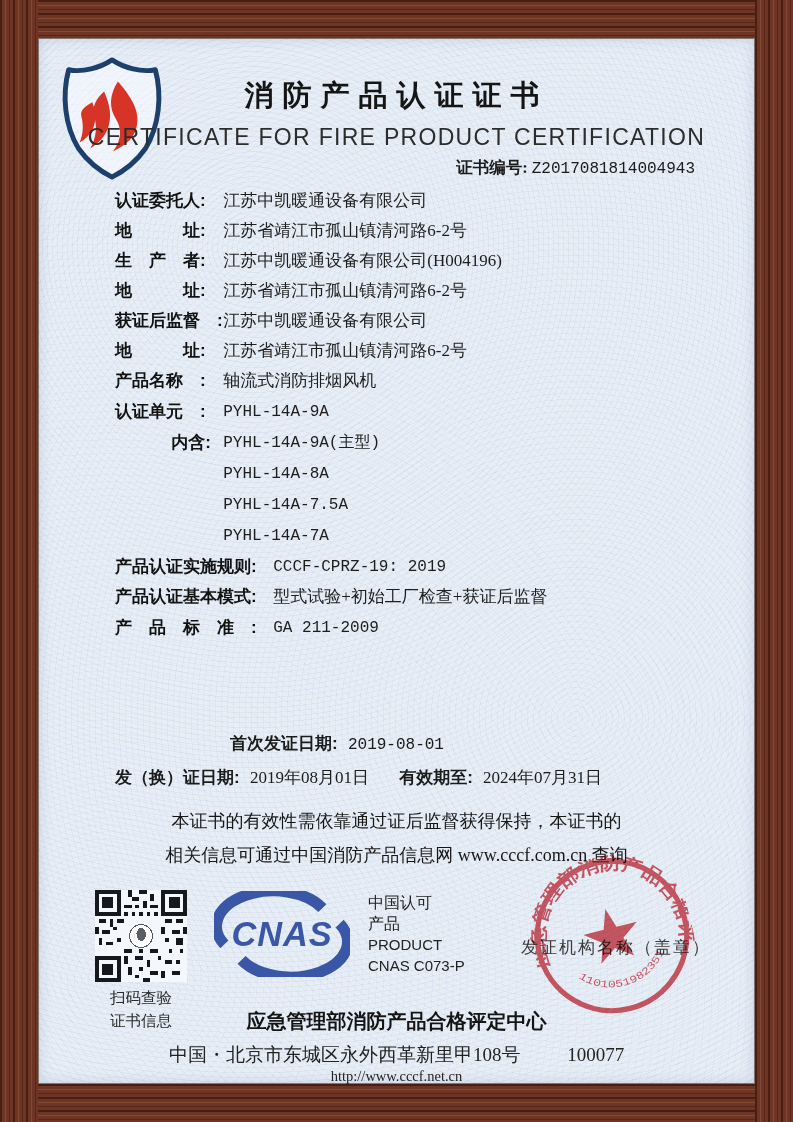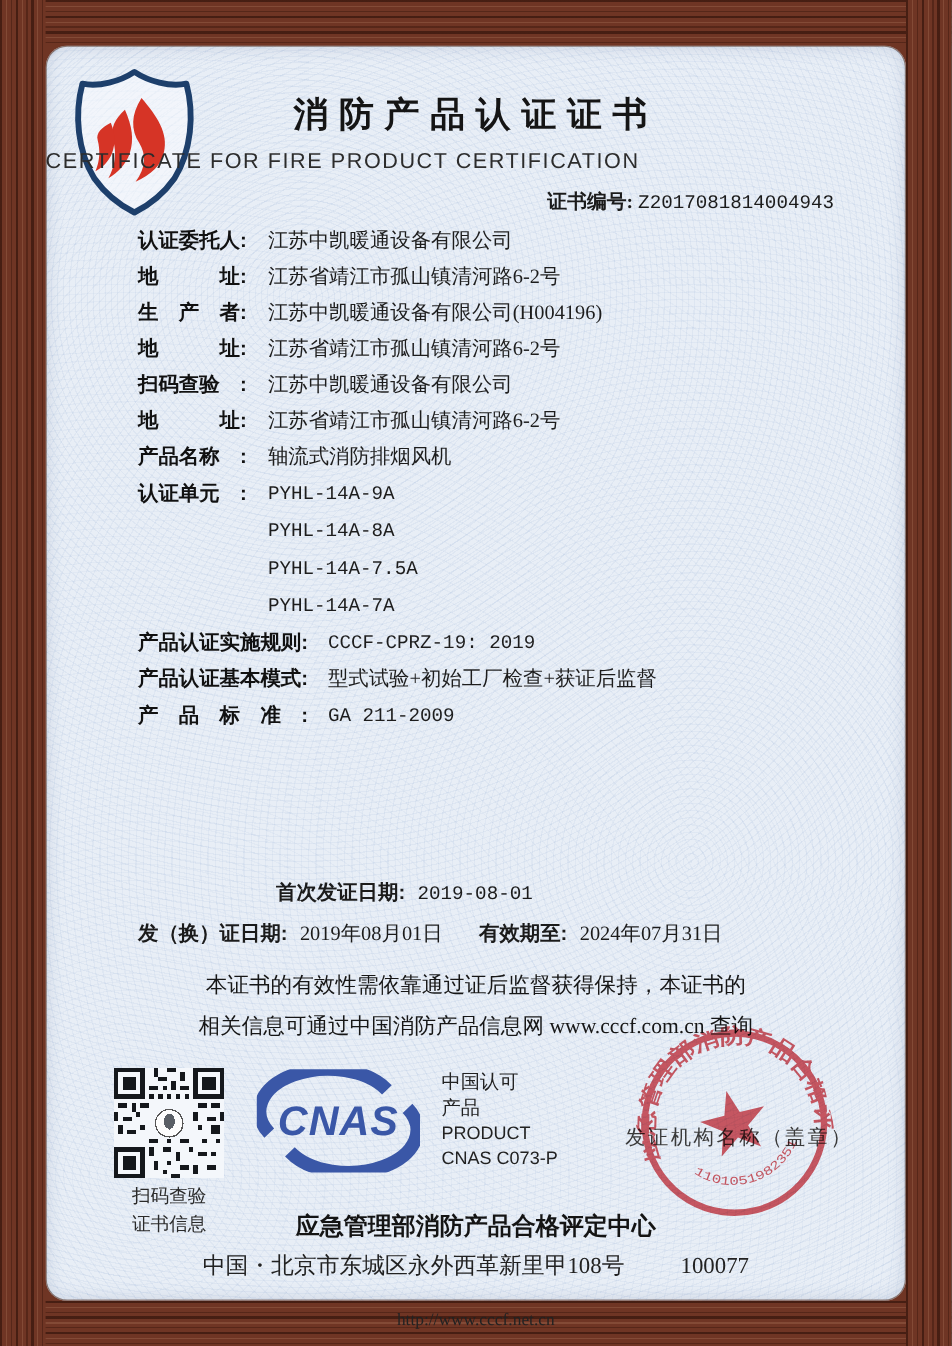--- a/index.html
+++ b/index.html
@@ -17,27 +17,27 @@
       rgba(30,8,2,.50) 0 2px, rgba(0,0,0,0) 2px 5px,
       rgba(255,205,165,.14) 5px 6px, rgba(0,0,0,0) 6px 9px,
       rgba(40,12,4,.35) 9px 10px, rgba(0,0,0,0) 10px 13px);}
   .wood.top{top:0}.wood.bottom{bottom:0}.wood.left{left:0}.wood.right{right:0}
   
   .paper{position:absolute;inset:38px;background-color:#e8eef6;
     background-image:
       repeating-radial-gradient(circle at 30% 20%, rgba(130,160,205,.10) 0 1px, rgba(0,0,0,0) 1px 5px),
       repeating-radial-gradient(circle at 75% 65%, rgba(130,160,205,.09) 0 1px, rgba(0,0,0,0) 1px 6px),
       repeating-radial-gradient(circle at 10% 90%, rgba(130,160,205,.07) 0 1px, rgba(0,0,0,0) 1px 7px);
-    box-shadow:inset 0 0 0 1px rgba(70,35,18,.55), inset 0 0 14px rgba(90,110,150,.25);border-radius:18px;}
+    box-shadow:inset 0 0 0 1px rgba(70,35,18,.55), inset 0 0 14px rgba(90,110,150,.25);}
   
   .logo{position:absolute;left:14px;top:16px;width:120px;height:128px;}
   .title{position:absolute;left:0;right:0;top:38px;text-align:center;
     font-size:29px;font-weight:bold;letter-spacing:9px;color:#151515;}
-  .subtitle{position:absolute;left:0;right:0;top:86px;
-    font-family:"Liberation Sans",sans-serif;font-size:18px;letter-spacing:1.3px;color:#2c2c2c;}
+  .subtitle{position:absolute;left:0;right:0;top:86px;text-align:center;
+    font-family:"Liberation Sans",sans-serif;font-size:23px;letter-spacing:1.3px;color:#2c2c2c;}
   .certno{position:absolute;top:119px;right:60px;font-size:16.5px;}
   .certno .lab{font-weight:bold;}
   .certno .mono{font-family:"Liberation Mono",monospace;font-size:16px;}
   
   .content{position:absolute;left:77px;right:36px;top:148px;font-size:17px;line-height:30px;}
   .row{white-space:nowrap;}
   .lbl{display:inline-block;width:96px;font-family:"Liberation Sans",sans-serif;font-weight:bold;color:#111;vertical-align:bottom;}
   .lbl.right{text-align:right;}
   .row.wide .lbl{width:146px;}
   .val{margin-left:8px;color:#1d1d1d;}
@@ -58,21 +58,21 @@
   .cnas-logo{position:absolute;left:176px;top:853px;width:136px;height:86px;}
   .cnas-text{position:absolute;left:330px;top:854px;line-height:21px;font-size:16px;color:#222;}
   .cnas-text .en{font-family:"Liberation Sans",sans-serif;font-size:15px;}
   .sign-hint{position:absolute;left:483px;top:898px;font-size:17px;letter-spacing:2px;color:#3a3a3a;z-index:1;}
   .stamp{position:absolute;left:494px;top:818px;width:160px;height:160px;transform:rotate(-14deg);
     z-index:2;opacity:.88;mix-blend-mode:multiply;}
   .footer-org{position:absolute;left:0;right:0;top:970px;text-align:center;
     font-family:"Liberation Sans",sans-serif;font-weight:bold;font-size:20px;color:#141414;}
   .footer-addr{position:absolute;left:0;right:0;top:1004px;text-align:center;font-size:19px;color:#222;}
   .footer-addr .pc{margin-left:42px;}
-  .footer-url{position:absolute;left:0;right:0;top:1030px;text-align:center;font-size:14.5px;color:#222;margin-top:24px;}
+  .footer-url{position:absolute;left:0;right:0;top:1030px;text-align:center;font-size:14.5px;color:#222;}
 </style>
 </head>
 <body>
 
 <div class="cert">
   <div class="wood h top"></div>
   <div class="wood h bottom"></div>
   <div class="wood v left"></div>
   <div class="wood v right"></div>
 
@@ -104,34 +104,38 @@
       </div>
       <div class="row">
         <span class="lbl">生　产　者:</span>
         <span class="val">江苏中凯暖通设备有限公司(H004196)</span>
       </div>
       <div class="row">
         <span class="lbl">地　　　址:</span>
         <span class="val">江苏省靖江市孤山镇清河路6-2号</span>
       </div>
       <div class="row">
-        <span class="lbl">扫码查验　:</span>
+        <span class="lbl">获证后监督　:</span>
         <span class="val">江苏中凯暖通设备有限公司</span>
       </div>
       <div class="row">
         <span class="lbl">地　　　址:</span>
         <span class="val">江苏省靖江市孤山镇清河路6-2号</span>
       </div>
       <div class="row">
         <span class="lbl">产品名称　:</span>
         <span class="val">轴流式消防排烟风机</span>
       </div>
       <div class="row">
         <span class="lbl">认证单元　:</span>
         <span class="val mono">PYHL-14A-9A</span>
+      </div>
+      <div class="row">
+        <span class="lbl right">内含:</span>
+        <span class="val mono">PYHL-14A-9A(主型)</span>
       </div>
       <div class="row">
         <span class="lbl"></span>
         <span class="val mono">PYHL-14A-8A</span>
       </div>
       <div class="row">
         <span class="lbl"></span>
         <span class="val mono">PYHL-14A-7.5A</span>
       </div>
       <div class="row">

